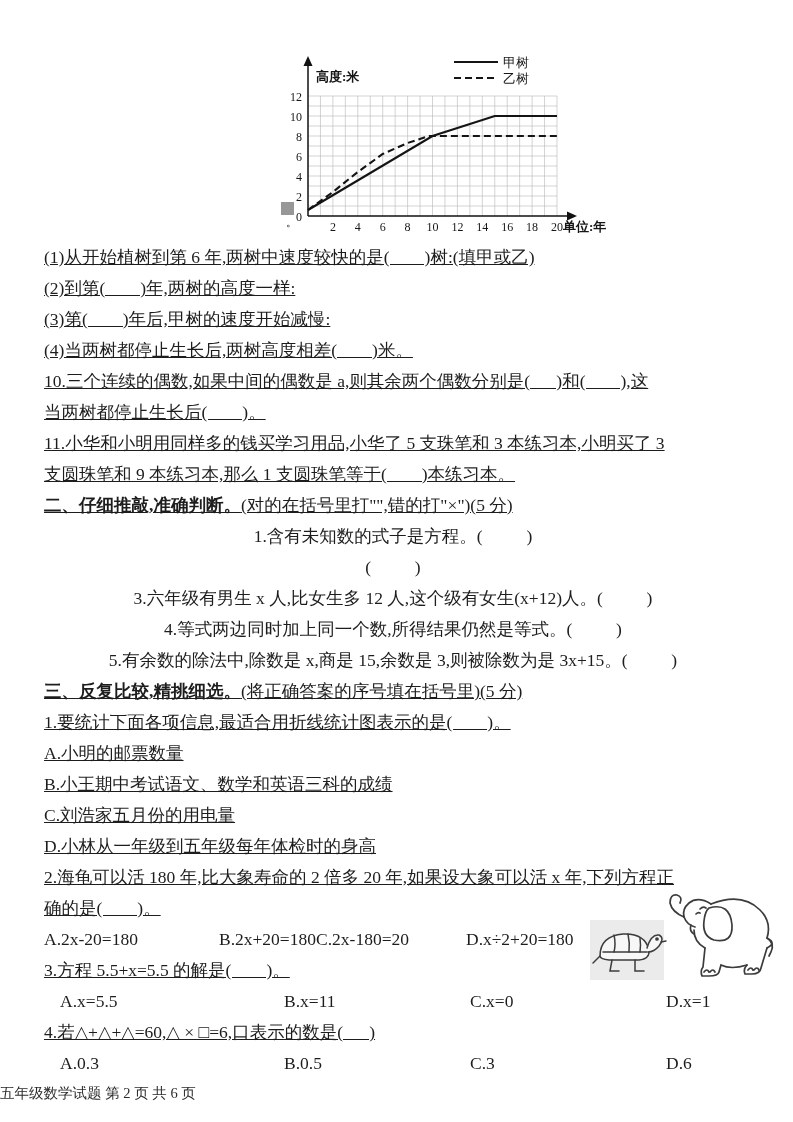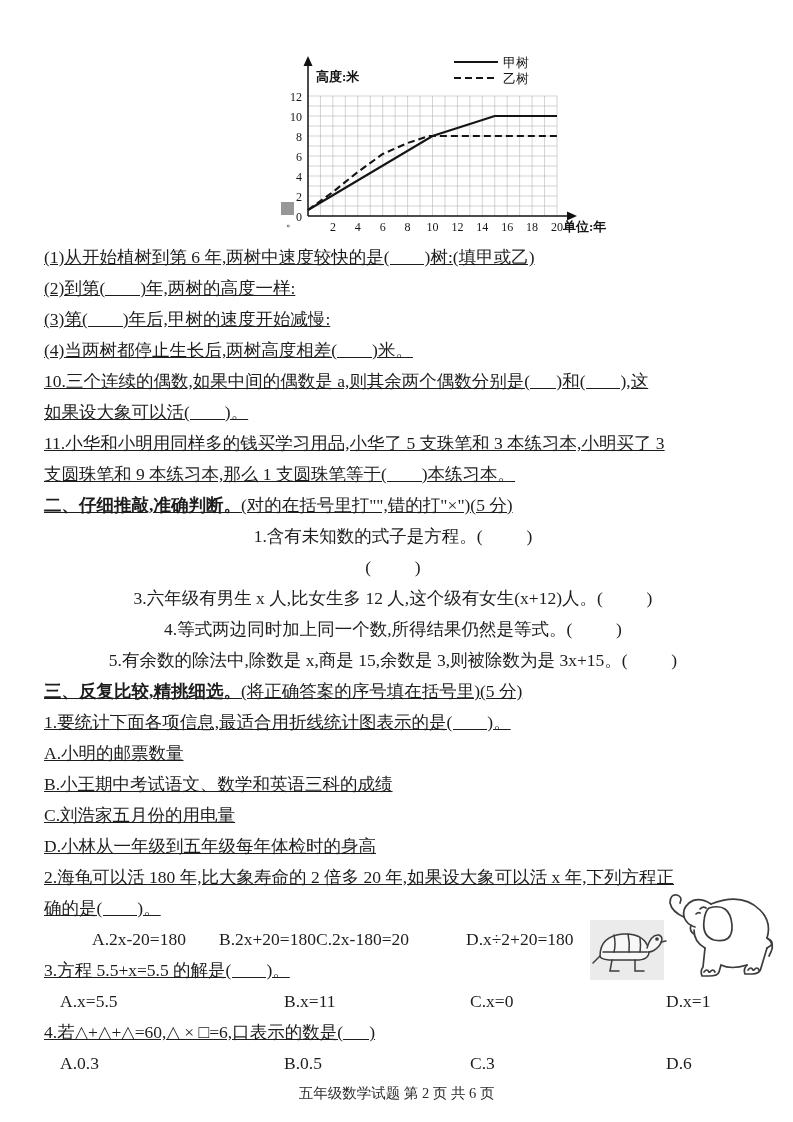--- a/index.html
+++ b/index.html
@@ -13,25 +13,25 @@
   #growth-chart{position:absolute;left:276px;top:48px;}
   #growth-chart text{font-family:"Liberation Serif","DejaVu Serif",serif;fill:#161616;}
   
   .content{position:absolute;left:44px;top:242px;width:708px;font-size:17.5px;}
   .line{height:31px;line-height:31px;white-space:pre;margin:0;text-decoration:underline;}
   .line b{font-weight:bold;}
   .tf-row{display:flex;justify-content:center;height:31px;line-height:31px;white-space:pre;padding-right:10px;}
   .opt-row{display:flex;height:31px;line-height:31px;white-space:pre;}
   .opt-row.indent{padding-left:16px;}
   .opt{display:inline-block;}
-  .q2w1{width:142px;text-align:right;} .q2w2{width:130px;text-align:right;} .q2w3{width:150px;}
+  .q2w1{width:142px;} .q2w2{width:130px;text-align:right;} .q2w3{width:150px;}
   .w1{width:224px;} .w2{width:186px;font-family:Liberation Serif, serif;} .w3{width:196px;}
   
   .animals{position:absolute;left:590px;top:884px;}
-  .footer{position:absolute;left:0;right:0;top:1084px;text-align:center;font-size:14.5px;color:#2a2a2a;}
+  .footer{position:absolute;left:0;right:0;top:1084px;text-align:left;font-size:14.5px;color:#2a2a2a;}
 </style>
 </head>
 <body>
 
 <div class="page">
 
   <svg id="growth-chart" width="340" height="196">
       <line x1="44.45" y1="168" x2="44.45" y2="48" stroke="#b5b5b5" stroke-width="0.6"></line>
       <line x1="56.900000000000006" y1="168" x2="56.900000000000006" y2="48" stroke="#b5b5b5" stroke-width="0.6"></line>
       <line x1="69.35" y1="168" x2="69.35" y2="48" stroke="#b5b5b5" stroke-width="0.6"></line>
@@ -96,21 +96,21 @@
       <rect x="5" y="154" width="13" height="13" fill="#979797"></rect>
       <text x="10" y="178" font-size="11" fill="#333">。</text>
     </svg>
 
   <div class="content">
     <p class="line">(1)从开始植树到第 6 年,两树中速度较快的是(        )树:(填甲或乙)</p>
     <p class="line">(2)到第(        )年,两树的高度一样:</p>
     <p class="line">(3)第(        )年后,甲树的速度开始减慢:</p>
     <p class="line">(4)当两树都停止生长后,两树高度相差(        )米。</p>
     <p class="line">10.三个连续的偶数,如果中间的偶数是 a,则其余两个偶数分别是(      )和(        ),这</p>
-    <p class="line">如果设大象可以活(        )。</p>
+    <p class="line">当两树都停止生长后(        )。</p>
     <p class="line">11.小华和小明用同样多的钱买学习用品,小华了 5 支珠笔和 3 本练习本,小明买了 3</p>
     <p class="line">支圆珠笔和 9 本练习本,那么 1 支圆珠笔等于(        )本练习本。</p>
 
     <p class="line"><b>二、仔细推敲,准确判断。</b><span>(对的在括号里打"",错的打"×")(5 分)</span></p>
 
     <div class="tf-row"><span>1.含有未知数的式子是方程。</span><span>(          )</span></div>
     <div class="tf-row"><span>(          )</span></div>
     <div class="tf-row"><span>3.六年级有男生 x 人,比女生多 12 人,这个级有女生(x+12)人。</span><span>(          )</span></div>
     <div class="tf-row"><span>4.等式两边同时加上同一个数,所得结果仍然是等式。</span><span>(          )</span></div>
     <div class="tf-row"><span>5.有余数的除法中,除数是 x,商是 15,余数是 3,则被除数为是 3x+15。</span><span>(          )</span></div>

